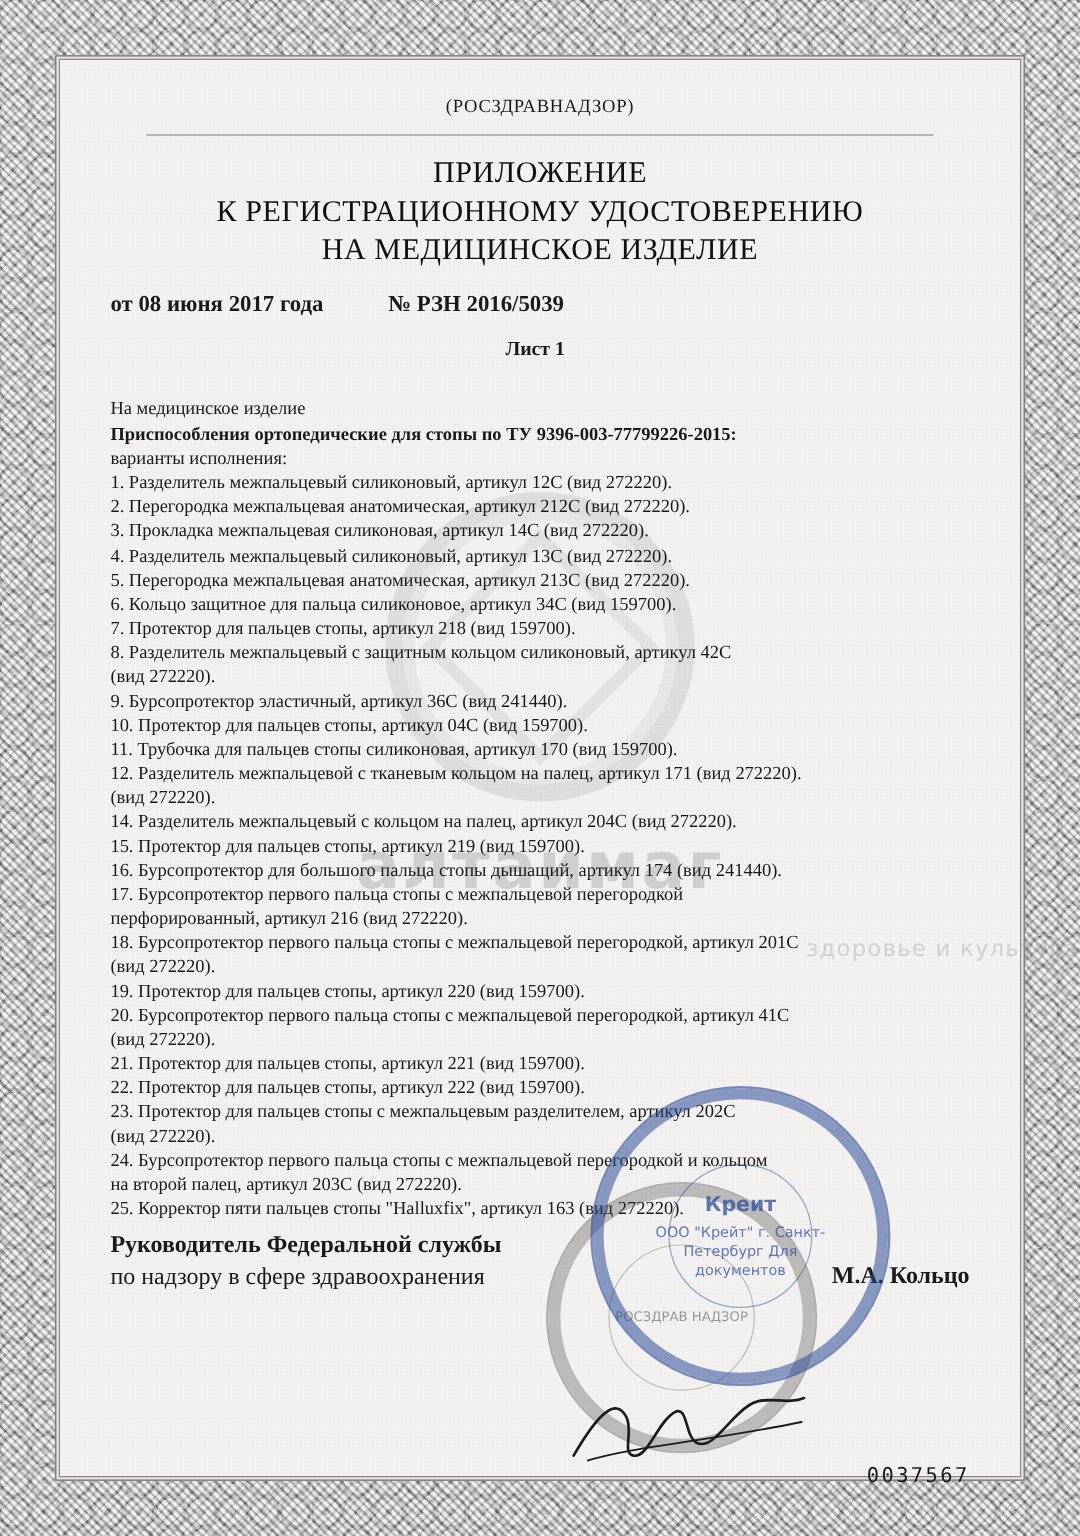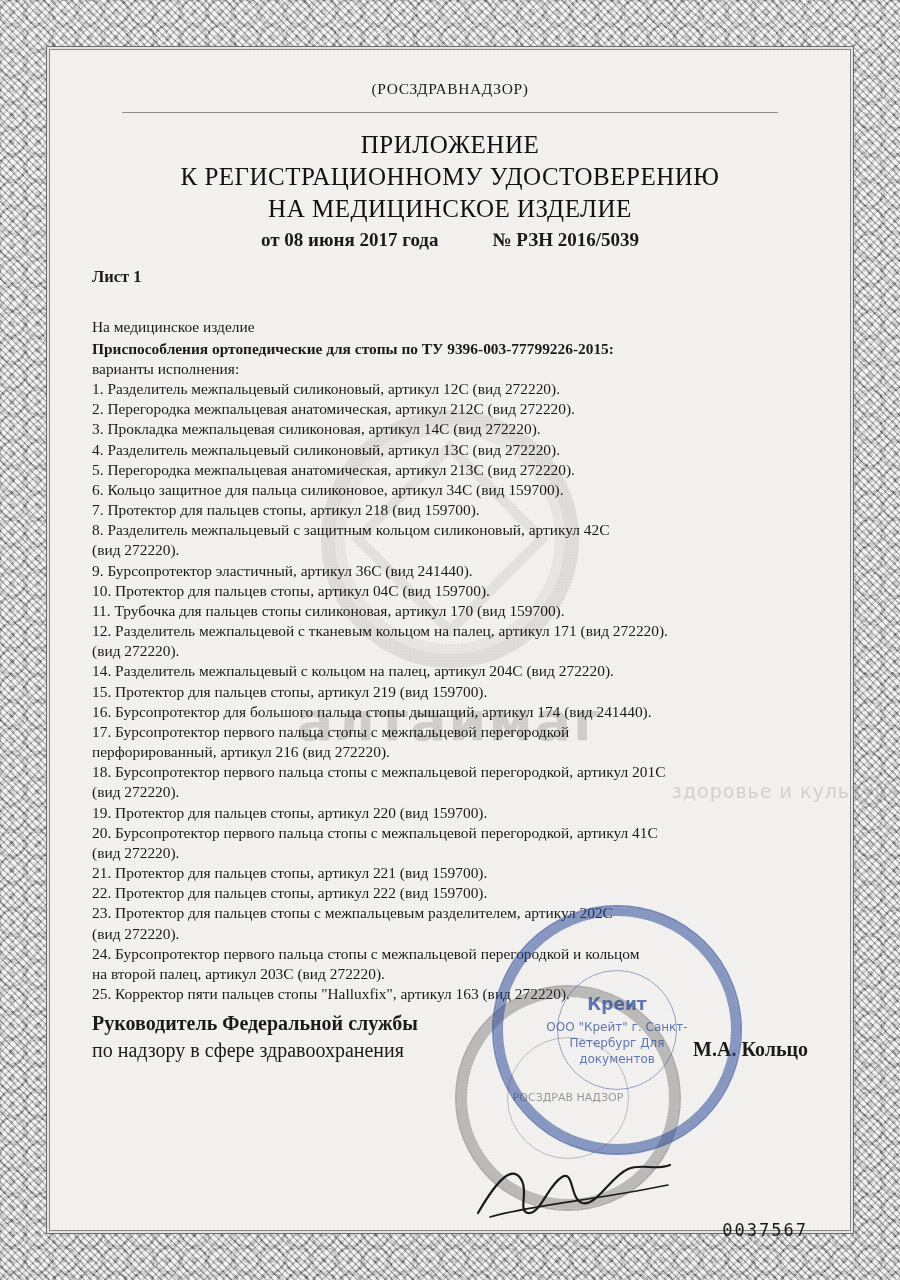--- a/index.html
+++ b/index.html
@@ -133,31 +133,30 @@
   .title {
     text-align: center;
     font-weight: normal;
     font-size: 25px;
     line-height: 1.28;
     letter-spacing: 0.5px;
     color: #111;
   }
 
   .docline {
-    margin-top: 4px;
+    margin-top: 18px;
     display: flex;
-    justify-content: center;
     gap: 54px;
     font-weight: bold;
     font-size: 19px;
   }
 
   .sheet {
     margin-top: 16px;
-    text-align: left;
+    text-align: center;
     font-weight: bold;
     font-size: 16.5px;
     padding-right: 8px;
   }
 
   .body {
     margin-top: 30px;
     font-size: 15.4px;
     line-height: 1.31;
   }

